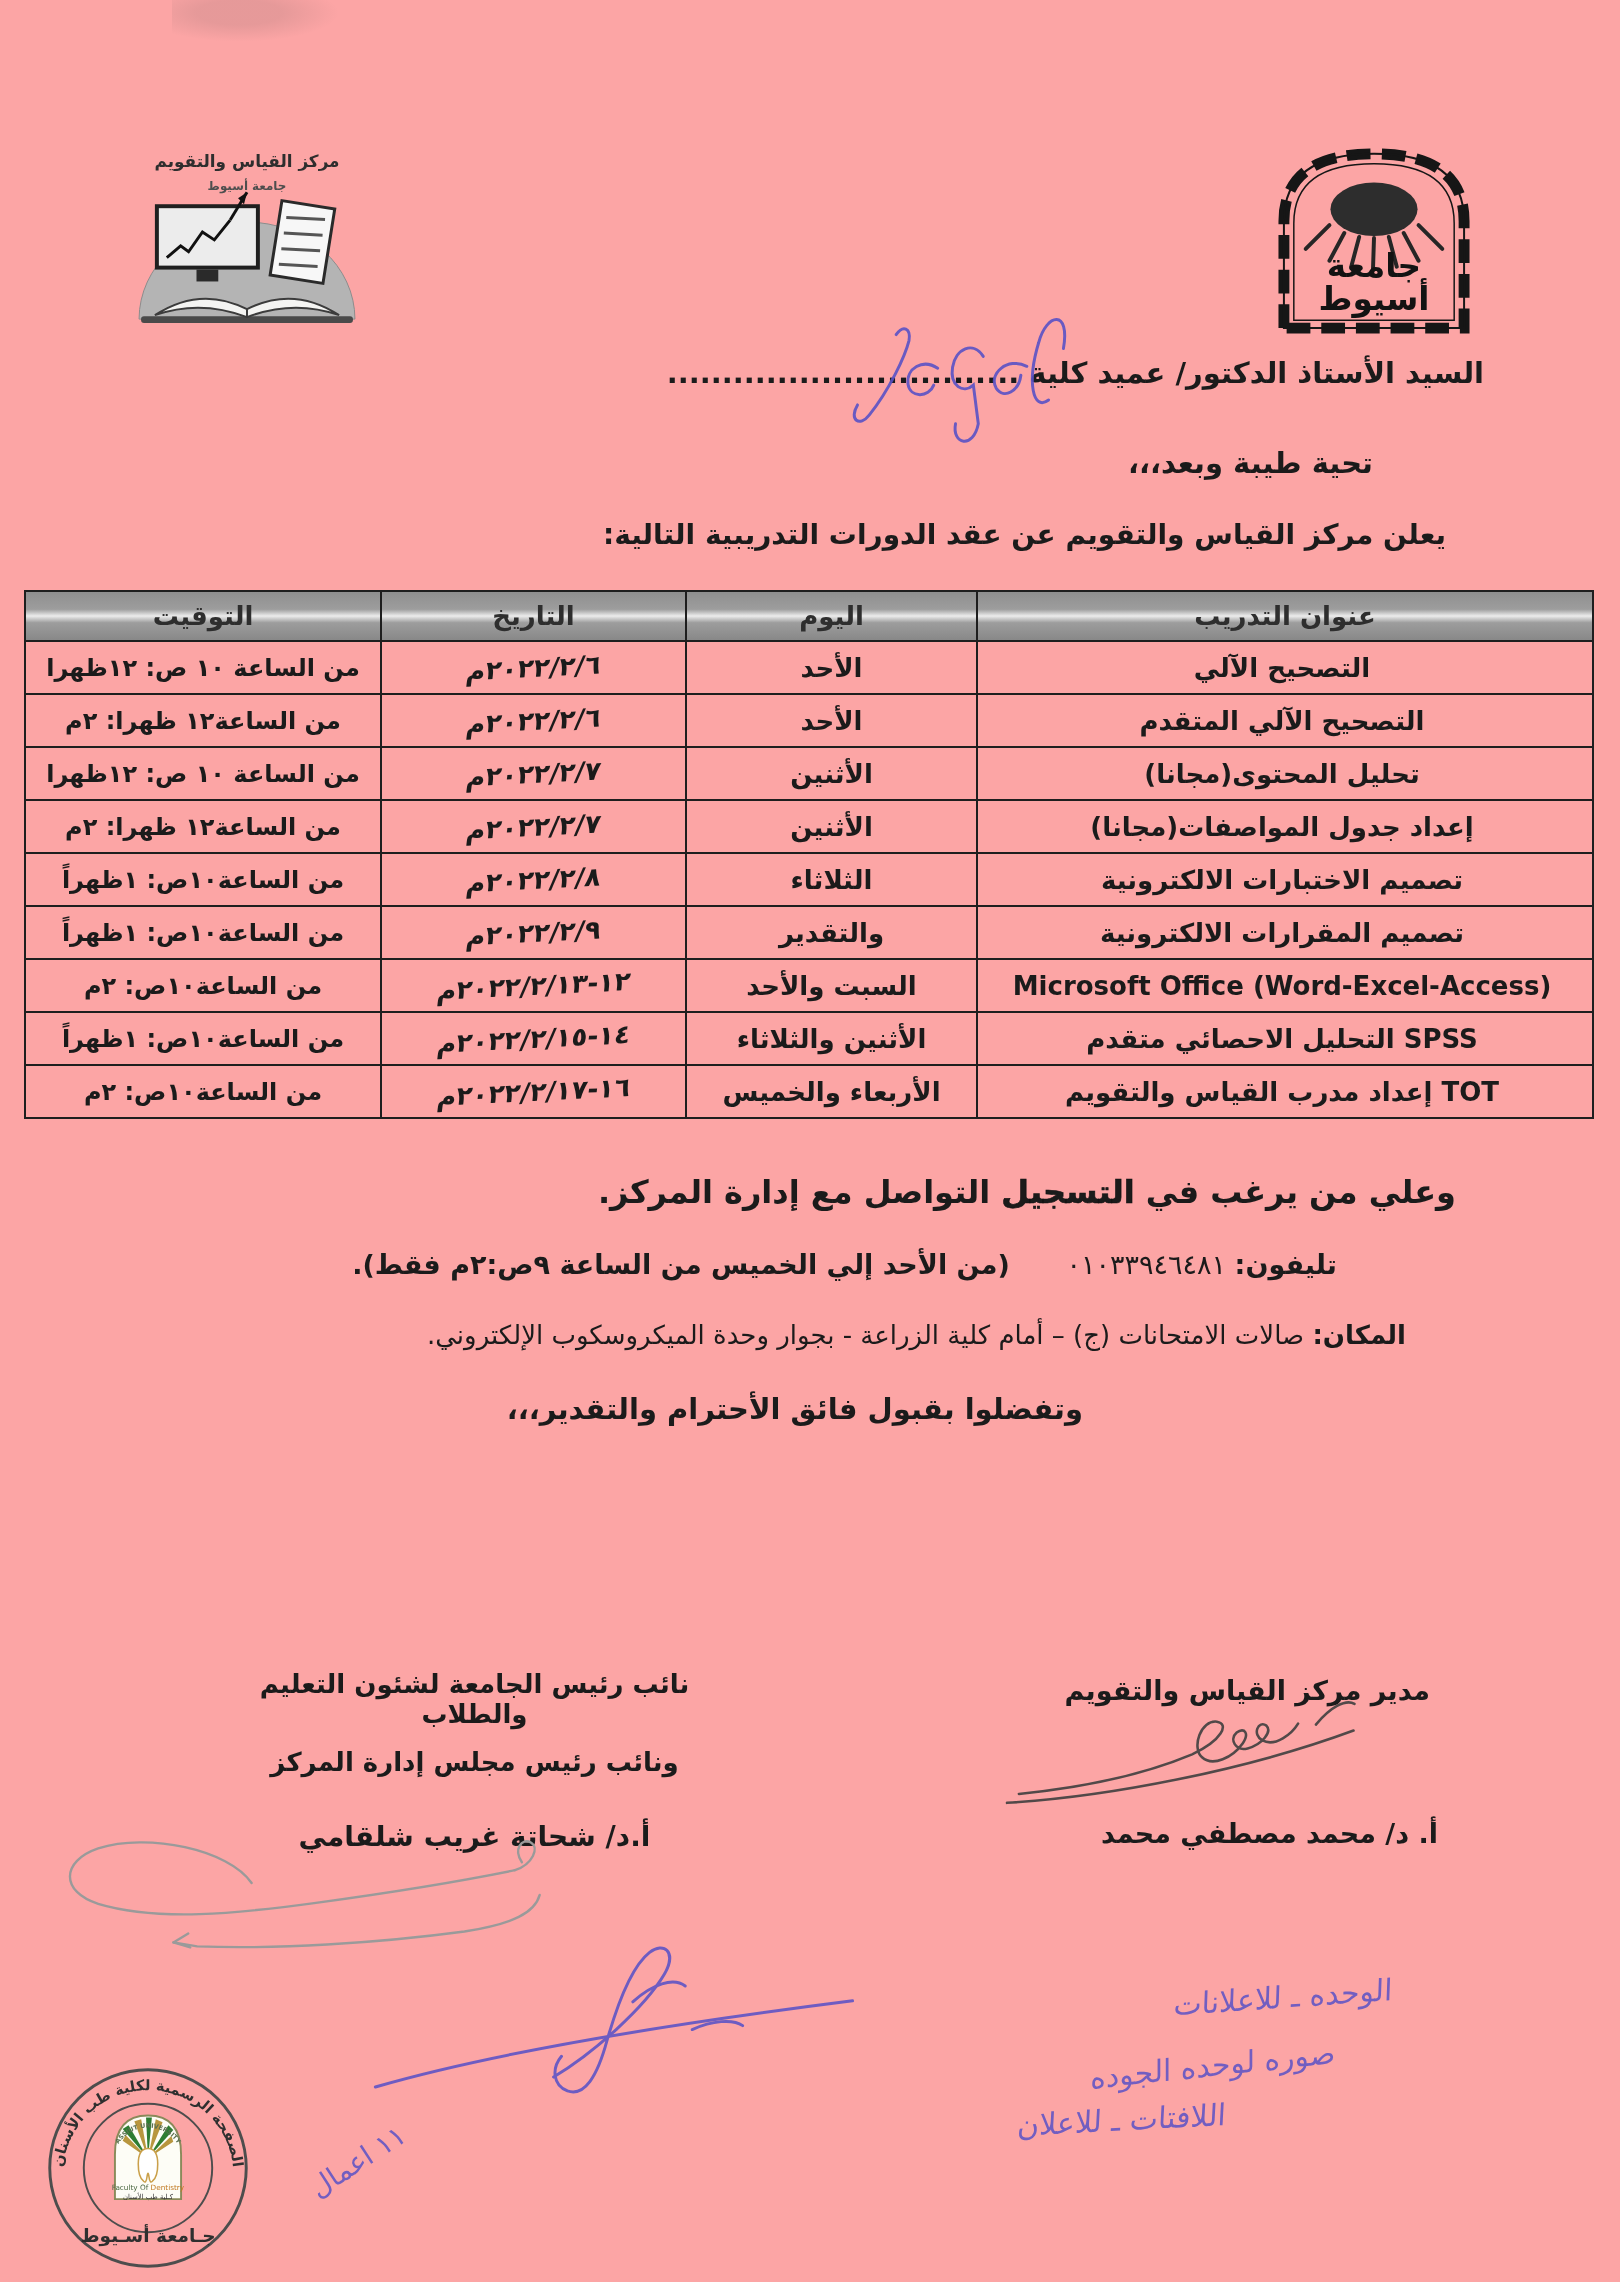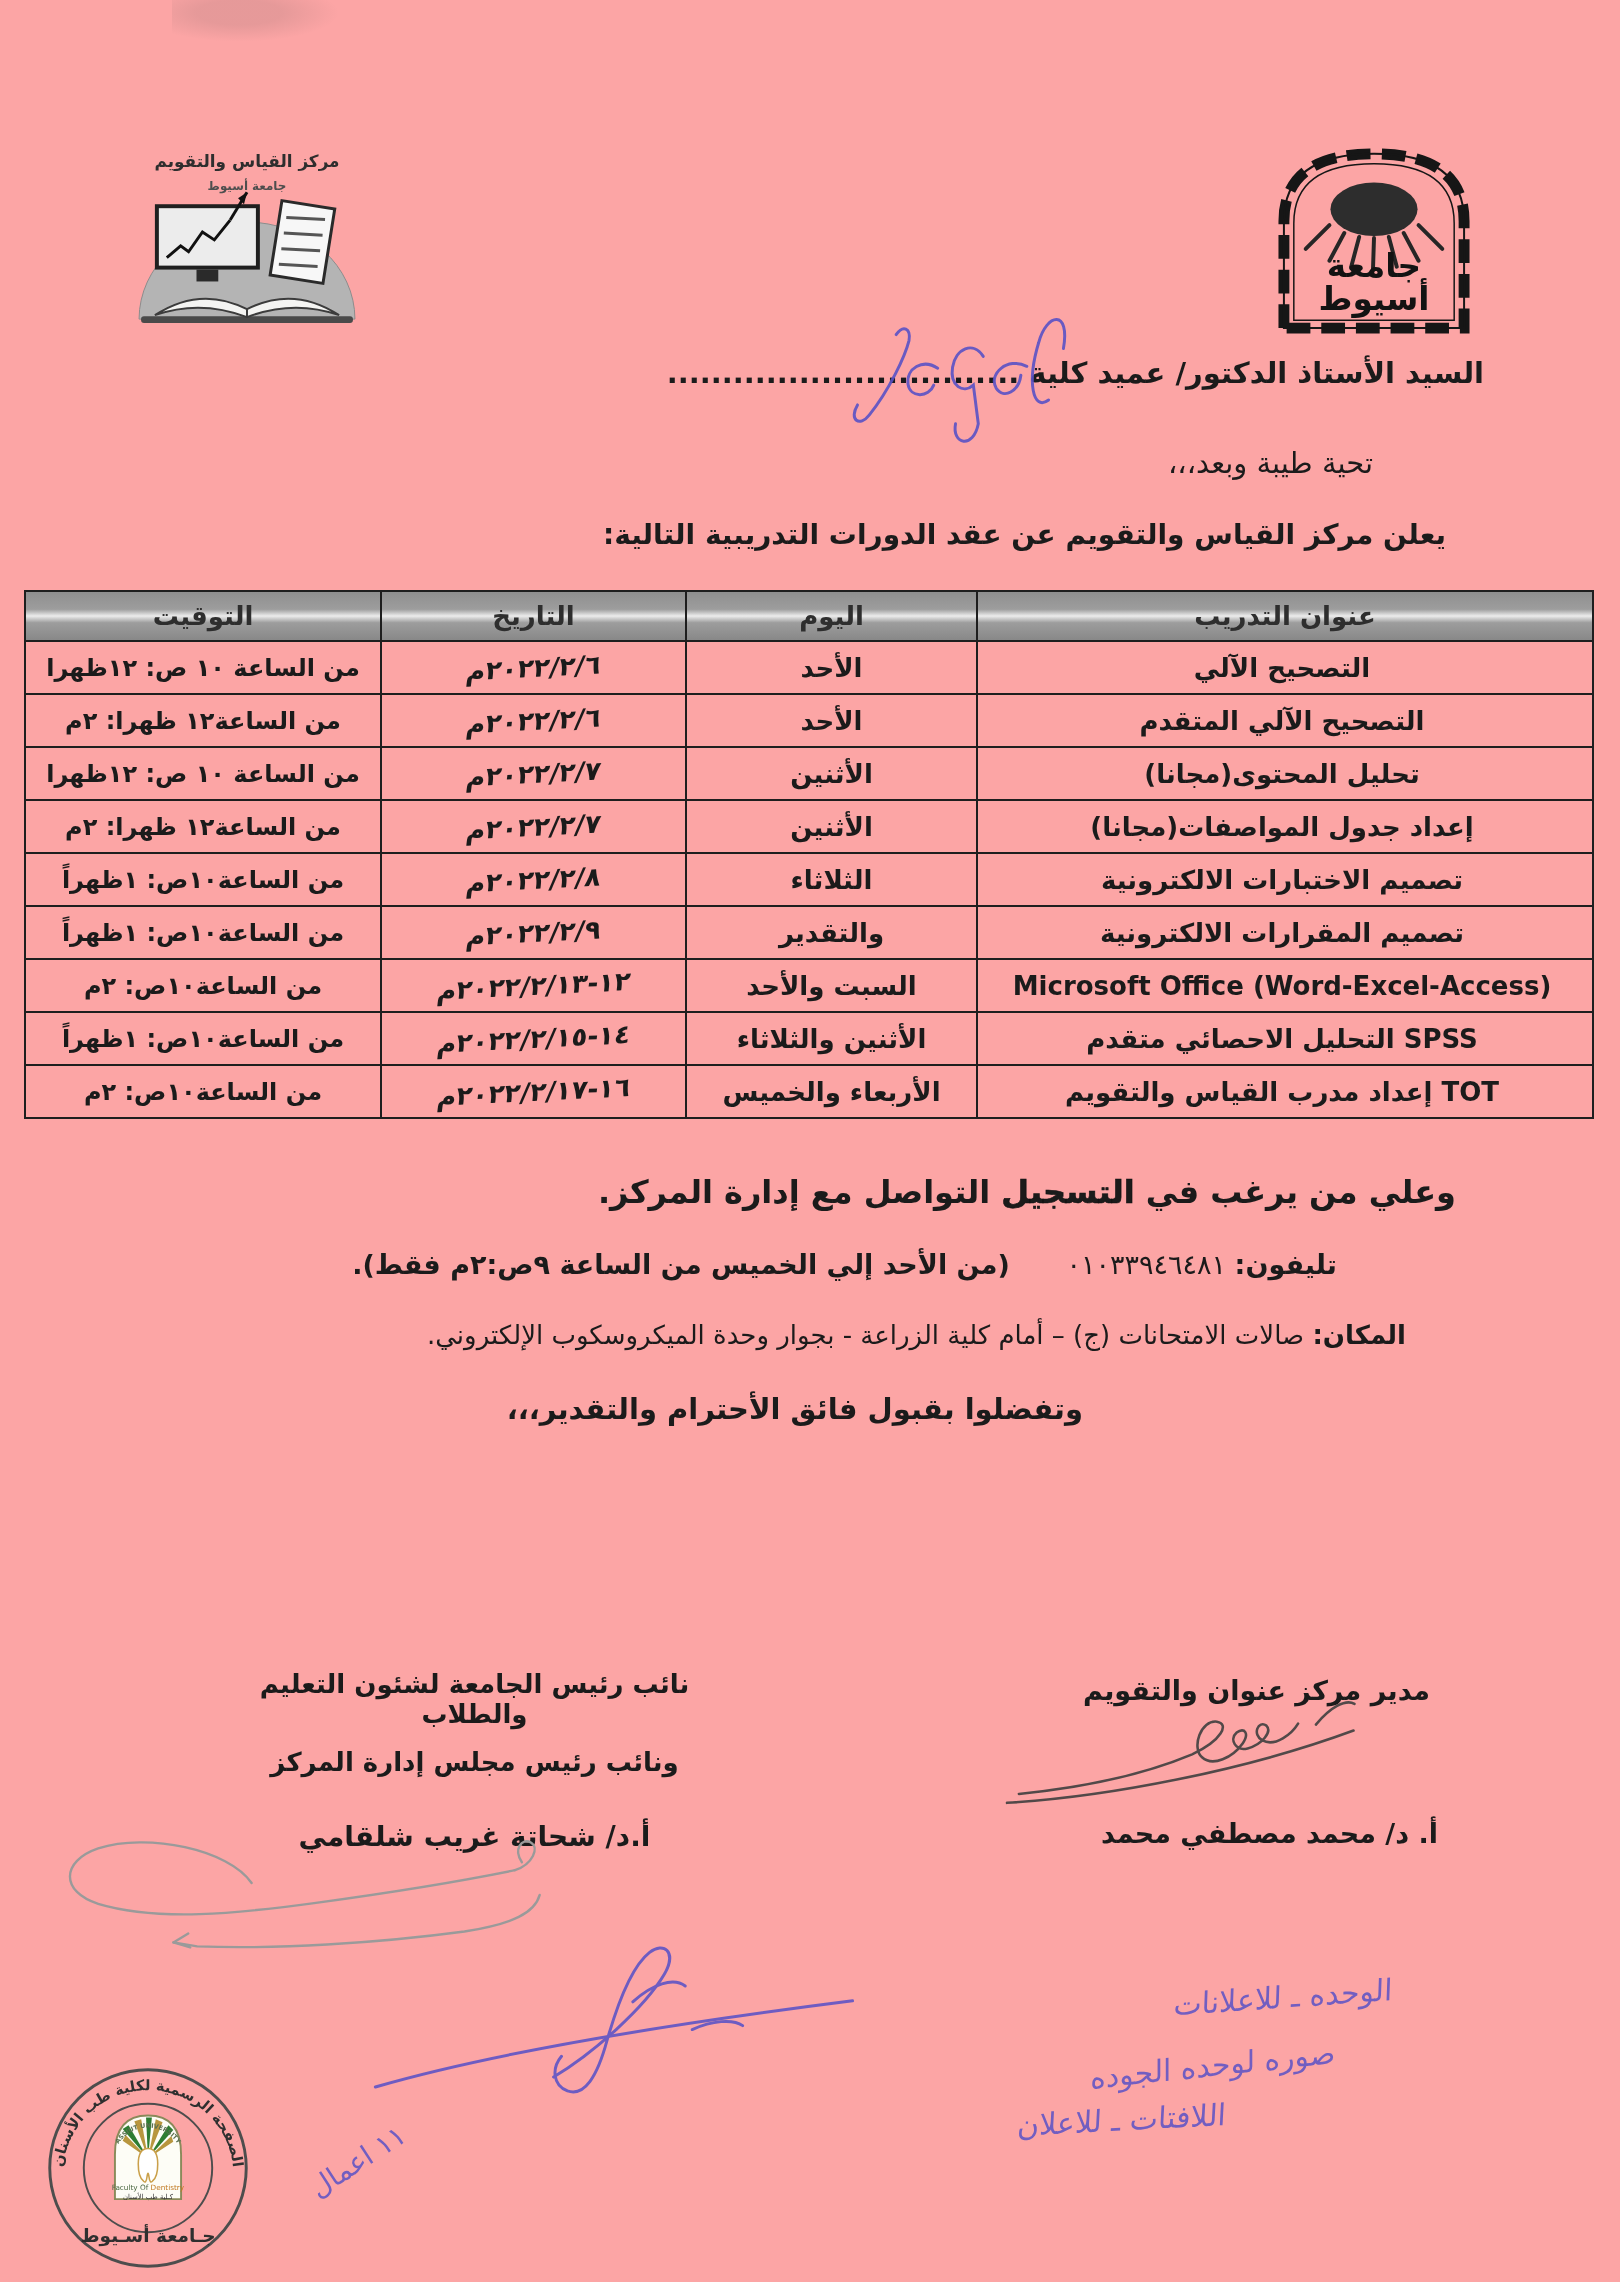--- a/index.html
+++ b/index.html
@@ -7,21 +7,21 @@
     position:relative;width:1621px;height:2283px;background:#fca5a5;
     font-family:"DejaVu Sans",sans-serif;color:#1b1b1b;overflow:hidden;direction:rtl;
     margin:0 auto;
   }
   .abs{position:absolute;}
   .smudge{left:173px;top:0;width:168px;height:42px;opacity:.12;
     background:radial-gradient(ellipse at 40% 30%,#444 0 30%,transparent 70%);}
   
   .salutation{top:356px;right:136px;font-size:29px;font-weight:bold;white-space:nowrap;}
   .salutation .dots{font-weight:bold;letter-spacing:2px;}
-  .greeting{top:446px;right:247px;font-size:29px;font-weight:normal;}
+  .greeting{top:446px;right:247px;font-size:29px;font-weight:bold;}
   .intro{top:518px;right:174px;font-size:28px;font-weight:bold;}
   
   table.courses{top:590px;right:26px;position:absolute;border-collapse:collapse;
     table-layout:fixed;width:1568px;direction:rtl;}
   table.courses th,table.courses td{border:2px solid #1e1e1e;}
   table.courses th{
     height:46px;font-size:26px;font-weight:bold;color:#2e2e2e;
     background:linear-gradient(180deg,#8f8f8f 0%,#9d9d9d 36%,#ececec 50%,#9d9d9d 64%,#888 100%);
   }
   table.courses td{height:47px;font-size:26px;font-weight:bold;text-align:center;padding:2px 8px;}
@@ -189,21 +189,21 @@
   <div class="abs note-phone">
     <span class="lbl">تليفون:</span>
     <span>٠١٠٣٣٩٤٦٤٨١</span>
     <span class="hours">(من الأحد إلي الخميس من الساعة ٩ص:٢م فقط).</span>
   </div>
   <div class="abs note-loc">
     <span class="lbl">المكان:</span><span> صالات الامتحانات (ج) – أمام كلية الزراعة - بجوار وحدة الميكروسكوب الإلكتروني.</span>
   </div>
   <div class="abs closing">وتفضلوا بقبول فائق الأحترام والتقدير،،،</div>
 
-  <div class="abs sig-right-title">مدير مركز عنوان والتقويم</div>
+  <div class="abs sig-right-title">مدير مركز القياس والتقويم</div>
   <div class="abs sig-right-name">أ. د/ محمد مصطفي محمد</div>
   <div class="abs sig-left t1">نائب رئيس الجامعة لشئون التعليم والطلاب</div>
   <div class="abs sig-left t2">ونائب رئيس مجلس إدارة المركز</div>
   <div class="abs sig-left nm">أ.د/ شحاتة غريب شلقامي</div>
 
   <svg class="abs ink-layer" width="1621" height="2283" viewBox="0 0 1637 2306">
 
     <g fill="none" stroke="#5a52c6" stroke-width="3" stroke-linecap="round" opacity=".9">
       <path d="M1075,352 C1082,312 1058,316 1050,346 C1038,386 1044,416 1060,404"></path>
       <path d="M1038,370 C1018,360 999,378 1007,392 C1015,404 1030,395 1032,379"></path>

